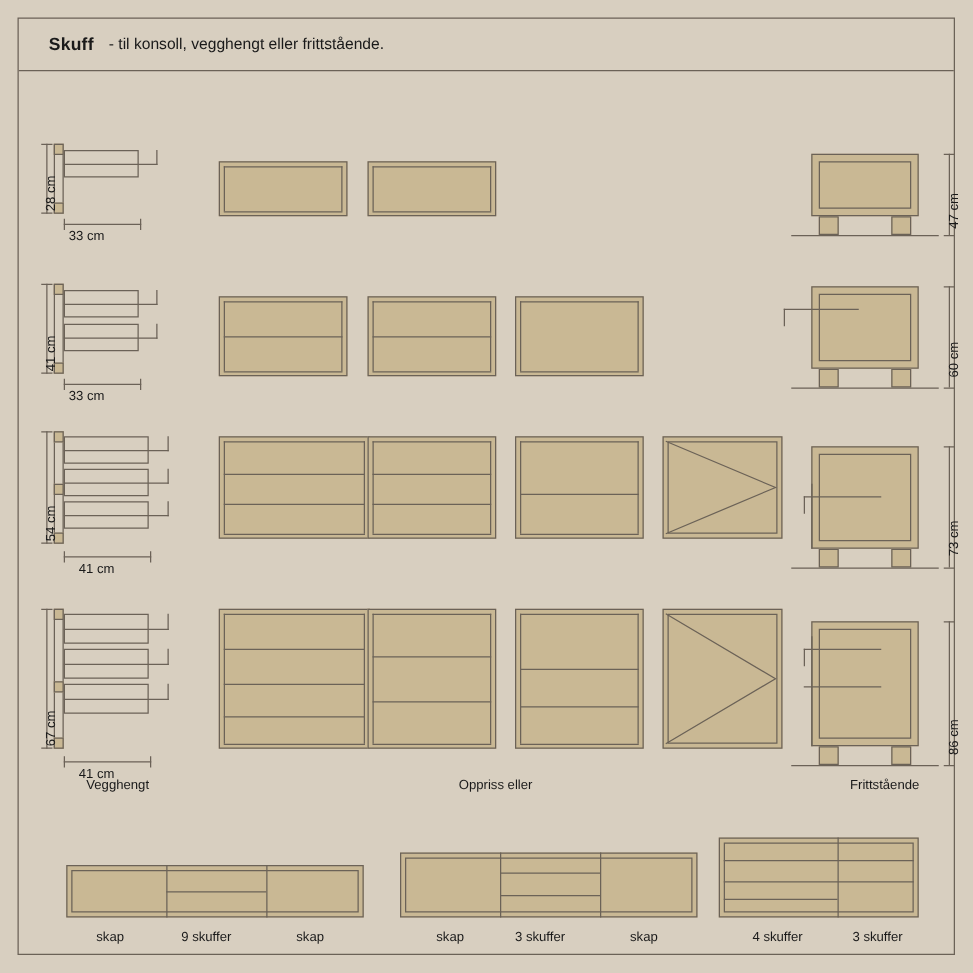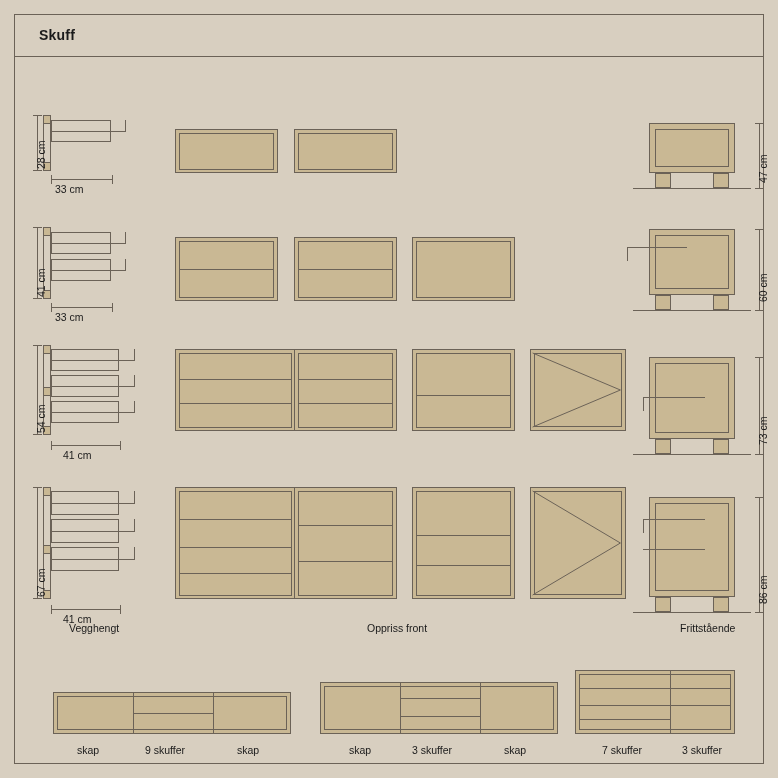--- a/index.html
+++ b/index.html
@@ -70,20 +70,21 @@
     stroke:#6b6257;stroke-width:1;fill:none;
   }
 </style>
 </head>
 <body>
 
 <div class="page">
 
   <div class="title-bar">
     <div class="title-main">Skuff</div>
+    <div class="title-sub">- til konsoll, vegghengt eller frittstående.</div>
   </div>
 
   <div class="canvas">
 
     <div class="thin" style="left:28px;top:58px;width:8px;height:56px;"></div>
     <div class="fillbox" style="left:28px;top:58px;width:8px;height:9px;"></div>
     <div class="fillbox" style="left:28px;top:105px;width:8px;height:9px;"></div>
     <div class="thin" style="left:36px;top:63px;width:60px;height:22px;"></div>
     <div class="line-h" style="left:36px;top:74px;width:75px;"></div>
     <div class="line-v" style="left:110px;top:63px;height:12px;"></div>
@@ -291,21 +292,21 @@
     <div class="line-v" style="left:634px;top:452px;height:88px;"></div>
     <div class="fillbox" style="left:640px;top:540px;width:16px;height:15px;"></div>
     <div class="fillbox" style="left:698px;top:540px;width:16px;height:15px;"></div>
     <div class="line-h" style="left:618px;top:555px;width:118px;"></div>
     <div class="dim-line" style="left:744px;top:440px;width:1px;height:115px;"></div>
     <div class="dim-line" style="left:740px;top:440px;width:9px;height:1px;"></div>
     <div class="dim-line" style="left:740px;top:555px;width:9px;height:1px;"></div>
     <div class="label vert" style="left:742px;top:547px;">86 cm</div>
 
     <div class="caption" style="left:54px;top:565px;">Vegghengt</div>
-    <div class="caption" style="left:352px;top:565px;">Oppriss front</div>
+    <div class="caption" style="left:352px;top:565px;">Oppriss eller</div>
     <div class="caption" style="left:665px;top:565px;">Frittstående</div>
 
     <div class="box" style="left:38px;top:635px;width:238px;height:42px;"></div>
     <div class="line-v" style="left:118px;top:635px;height:42px;"></div>
     <div class="line-v" style="left:198px;top:635px;height:42px;"></div>
     <div class="line-h" style="left:118px;top:656px;width:80px;"></div>
     <div class="thin" style="left:42px;top:639px;width:230px;height:34px;"></div>
     <div class="caption" style="left:62px;top:687px;">skap</div>
     <div class="caption" style="left:130px;top:687px;">9 skuffer</div>
     <div class="caption" style="left:222px;top:687px;">skap</div>
@@ -319,21 +320,21 @@
     <div class="caption" style="left:334px;top:687px;">skap</div>
     <div class="caption" style="left:397px;top:687px;">3 skuffer</div>
     <div class="caption" style="left:489px;top:687px;">skap</div>
 
     <div class="box" style="left:560px;top:613px;width:160px;height:64px;"></div>
     <div class="line-v" style="left:655px;top:613px;height:64px;"></div>
     <div class="line-h" style="left:564px;top:631px;width:152px;"></div>
     <div class="line-h" style="left:564px;top:648px;width:152px;"></div>
     <div class="line-h" style="left:564px;top:662px;width:91px;"></div>
     <div class="thin" style="left:564px;top:617px;width:152px;height:56px;"></div>
-    <div class="caption" style="left:587px;top:687px;">7 skuffer</div>
+    <div class="caption" style="left:587px;top:687px;">4 skuffer</div>
     <div class="caption" style="left:667px;top:687px;">3 skuffer</div>
 
     <svg class="overlay" viewBox="0 0 750 708" preserveAspectRatio="none">
       <polyline points="519,296 607,333 519,370"></polyline>
       <polyline points="519,434 607,486 519,538"></polyline>
     </svg>
 
   </div>
 </div>
 

